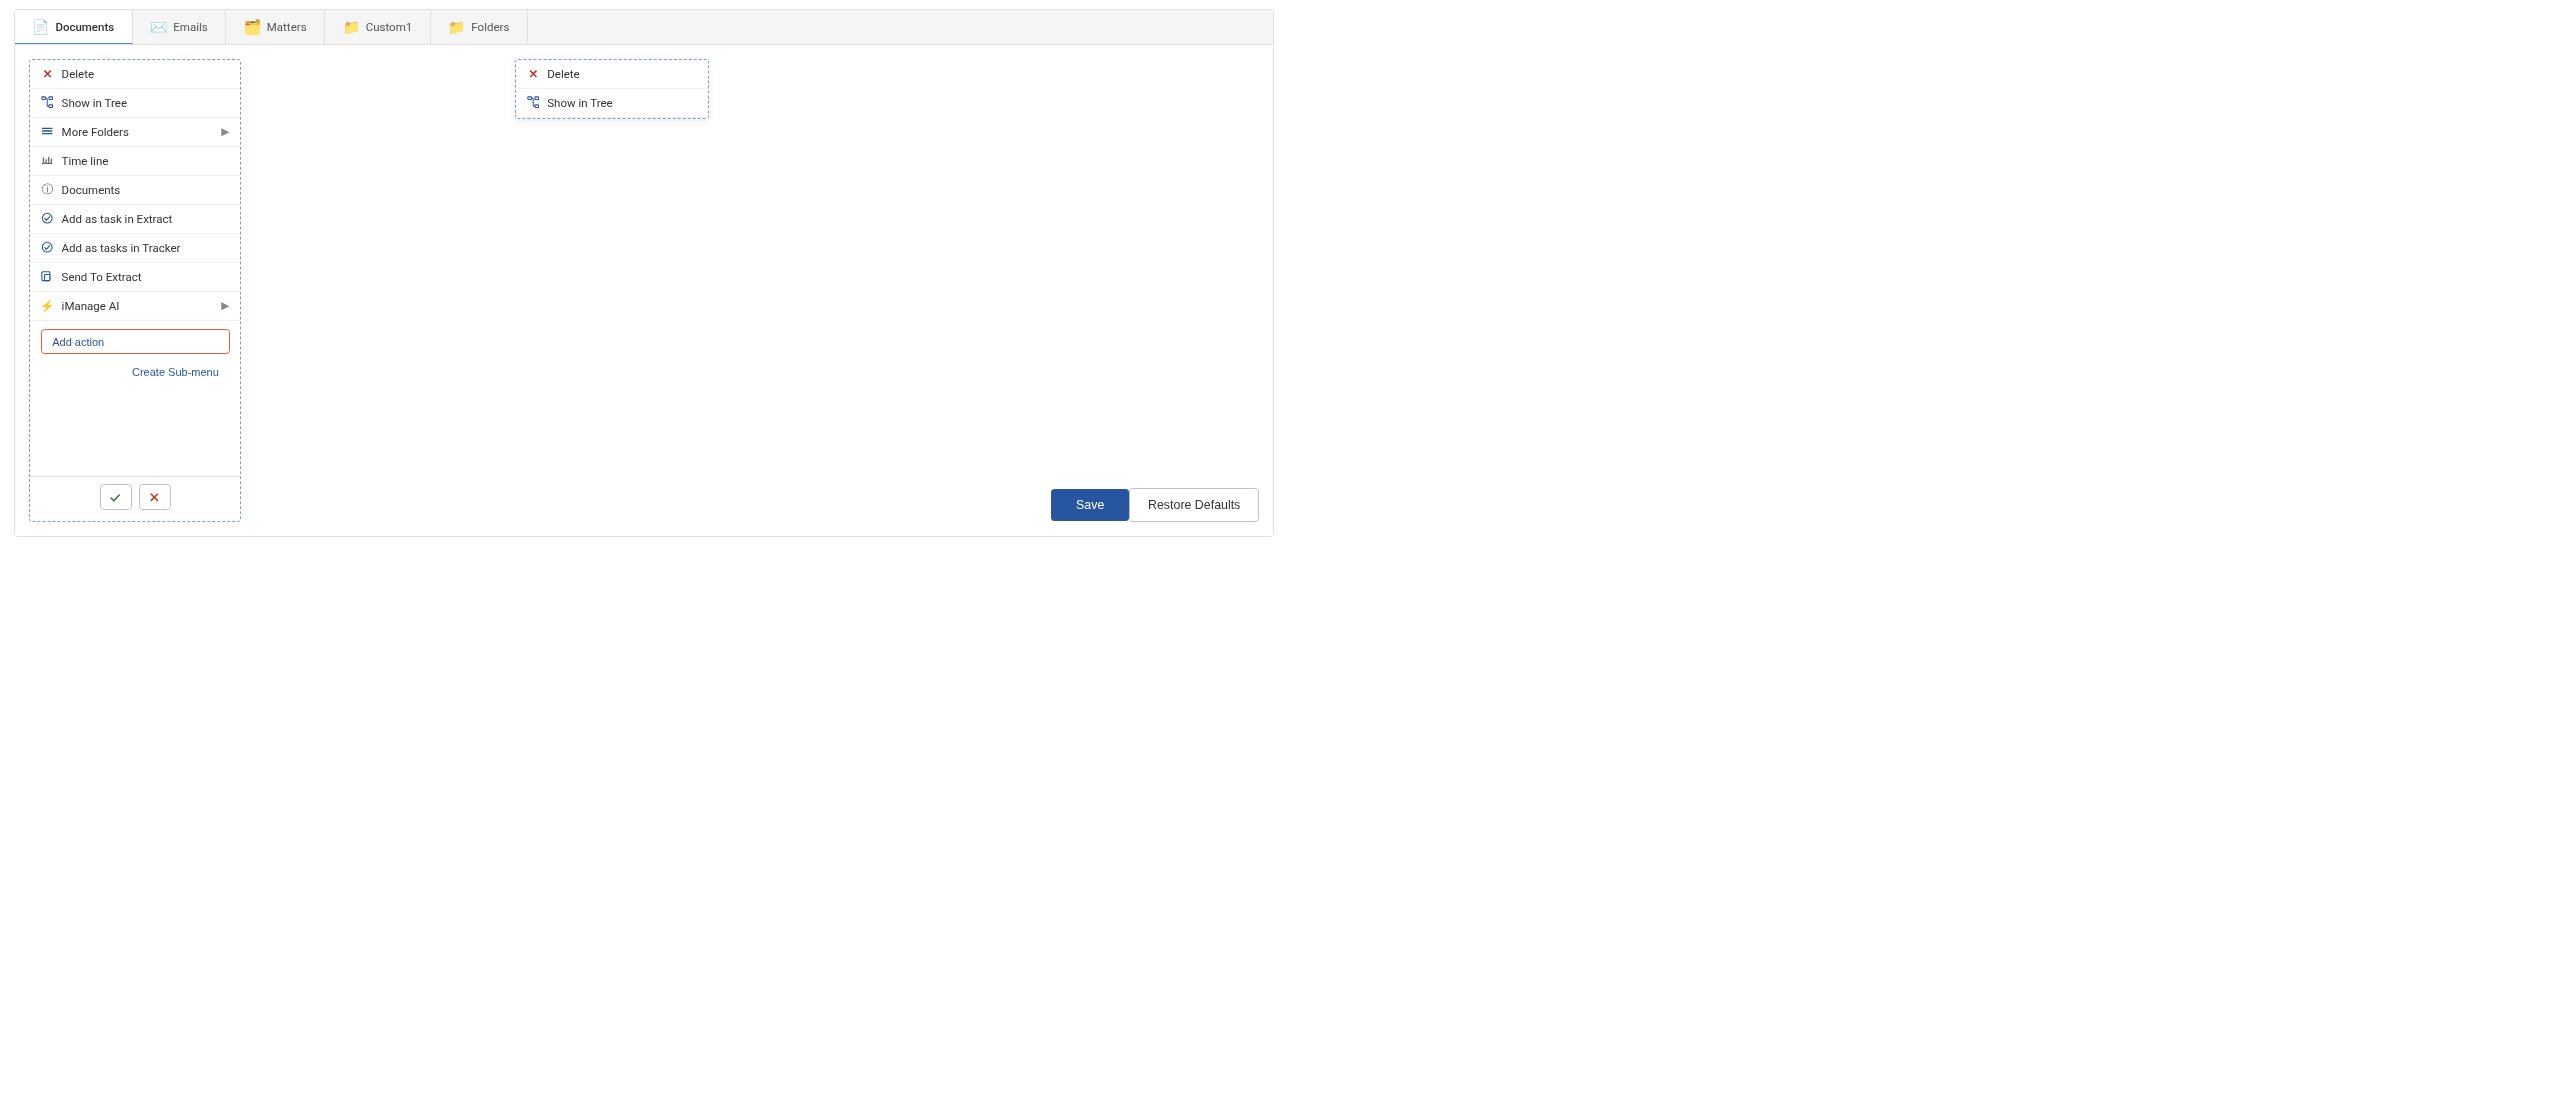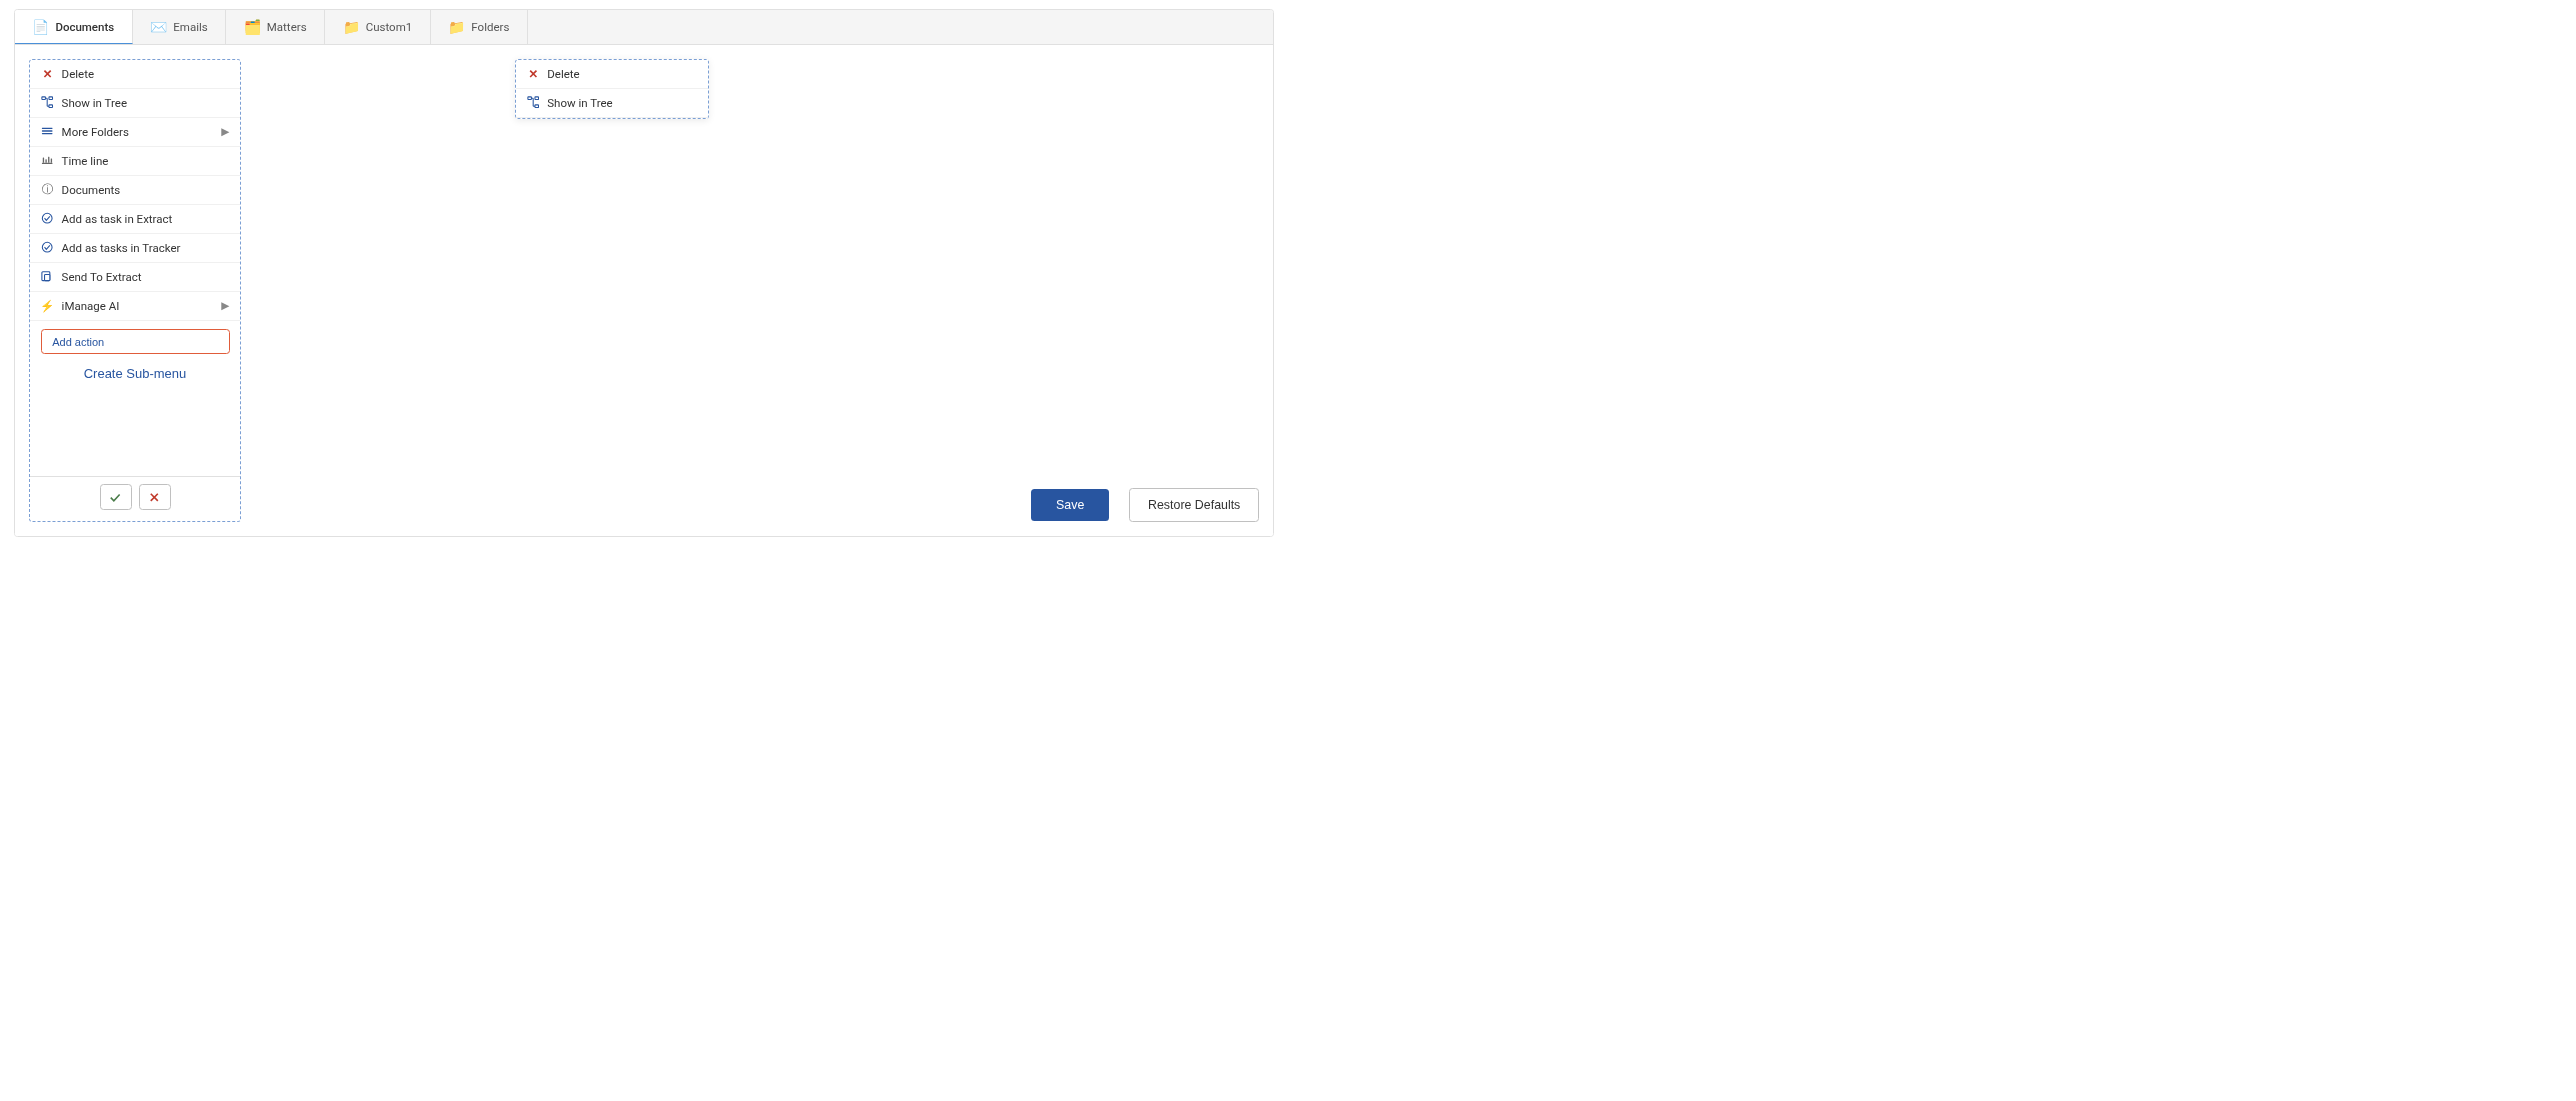--- a/index.html
+++ b/index.html
@@ -114,23 +114,23 @@
       cursor: pointer;
       text-align: left;
       width: calc(100% - 21px);
     }
     .create-submenu-btn {
       margin: 3.5px 10.6px 8.8px 10.6px;
       padding: 5.3px 10.6px;
       background: transparent;
       border: none;
       color: #2855a0;
-      font-size: 13px;
-      cursor: pointer;
-      text-align: center;
+      font-size: 11px;
+      cursor: pointer;
+      text-align: right;
     }
     .panel-footer {
       display: flex;
       justify-content: center;
       gap: 7px;
       padding: 7px 10.6px 10.6px;
       border-top: 0.9px solid #e0e0e0;
       margin-top: auto;
     }
     .footer-btn {
@@ -168,21 +168,21 @@
     }
     .floating-menu .menu-item {
       font-size: 11.5px;
     }
     
     .bottom-actions {
       position: absolute;
       bottom: 14px;
       right: 14px;
       display: flex;
-      gap: 20px;
+      gap: 0;
       align-items: center;
     }
     .btn-save {
       background: #2855a0;
       color: #fff;
       border: none;
       border-radius: 3.5px;
       padding: 8.8px 25px;
       font-size: 12.4px;
       cursor: pointer;

